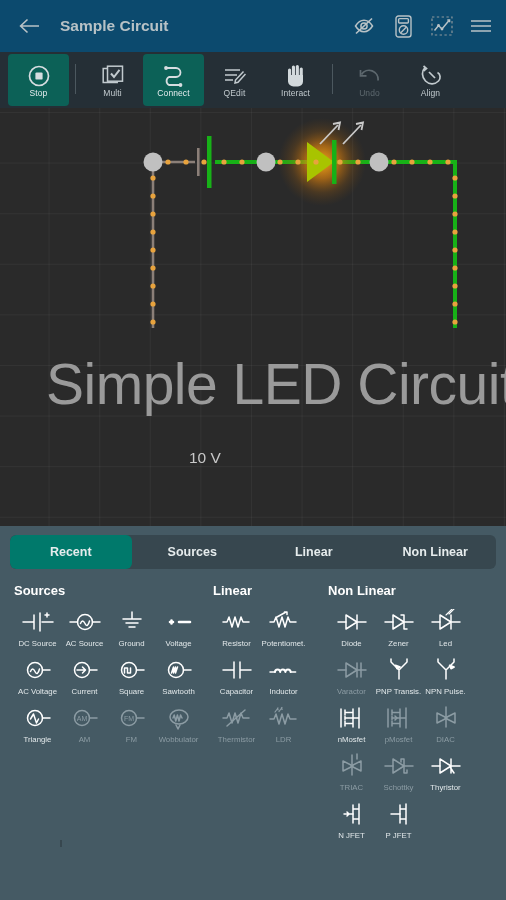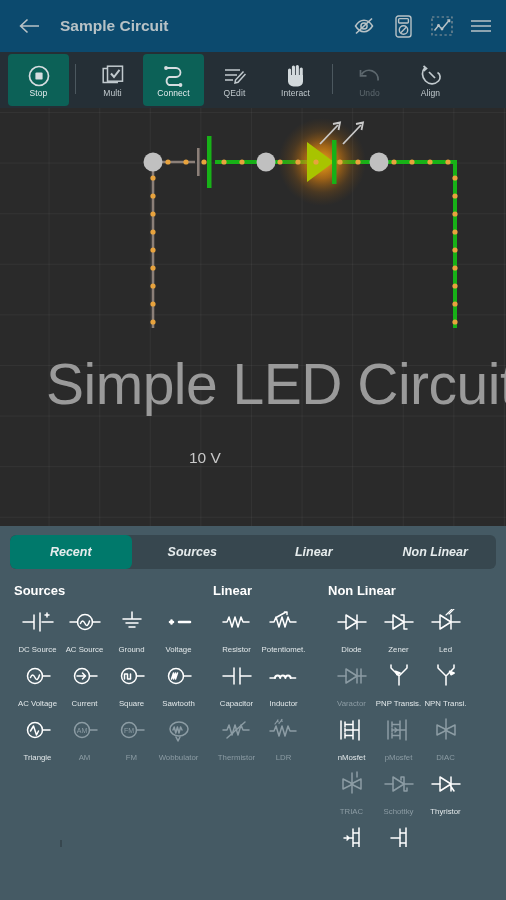--- a/index.html
+++ b/index.html
@@ -62,21 +62,21 @@
   .canvas .bigtitle {
     position: absolute; left: 46px; top: 243px;
     font-size: 57px; color: #9a9a9a; white-space: nowrap; letter-spacing: -.5px;
   }
   .canvas .vlabel {
     position: absolute; left: 189px; top: 341px;
     font-size: 15.5px; color: #c8c8c8;
   }
 
   
-  .tabwrap { background: #455a64; padding: 9px 10px 6px; font-style: italic; }
+  .tabwrap { background: #455a64; padding: 9px 10px 6px; }
   .tabs {
     display: flex; background: #37474f; border-radius: 6px; overflow: hidden; height: 34px;
   }
   .tab {
     flex: 1; display:flex; align-items:center; justify-content:center;
     font-size: 12.5px; color: #e6eced; font-weight: bold; cursor: pointer;
     white-space: nowrap;
   }
   .tab.sel { background: #00796b; border-radius: 6px; }
 
@@ -89,21 +89,21 @@
   .group.sources { width: 213px; padding-left: 14px; }
   .group.linear  { width: 115px; }
   .group.nonlinear { width: 185px; }
   .ghead { font-size: 13px; color: #ffffff; font-weight: bold; margin-bottom: 8px; }
   .grid { display: flex; flex-wrap: wrap; }
   .cell {
     width: 47px; margin-bottom: 6px;
     display: flex; flex-direction: column; align-items: center; cursor: pointer;
   }
   .cell .ci { height: 32px; display: flex; align-items: center; justify-content: center; }
-  .cell .cn { font-size: 7.8px; color: #e2e8ea; white-space: nowrap; margin-top: 7px; }
+  .cell .cn { font-size: 7.8px; color: #e2e8ea; white-space: nowrap; margin-top: 1px; }
   .cell.dim .cn { color: #8c9ca4; }
   .scrollhint {
     position: absolute; left: 60px; bottom: 0; width: 2px; height: 7px; background: #37474f;
   }
   svg { display: block; }
 </style>
 </head>
 <body>
 
 <div id="app">
@@ -553,21 +553,21 @@
             </span>
             <span class="cn">PNP Transis.</span>
           </div>
           <div class="cell">
             <span class="ci" style="color: rgb(255, 255, 255);">
               <svg width="34" height="26" viewBox="0 0 34 26" fill="none" stroke="currentColor" stroke-width="1.5" stroke-linecap="round" stroke-linejoin="round">
                 <path d="M17 22V13M17 13L9 5M17 13l8-8M9 5V2M25 5V2"></path>
                 <path d="M20.5 8.2l1.5 3.6 3.2-1.8z" fill="currentColor"></path>
               </svg>
             </span>
-            <span class="cn">NPN Transi.</span>
+            <span class="cn">NPN Pulse.</span>
           </div>
           <div class="cell">
             <span class="ci" style="color: rgb(255, 255, 255);">
               <svg width="34" height="26" viewBox="0 0 34 26" fill="none" stroke="currentColor" stroke-width="1.5" stroke-linecap="round" stroke-linejoin="round">
                 <path d="M6 4v18M10 5v5M10 11.5v3M10 16v5M10 7.5h8M10 13h8M10 18.5h8M18 4v18M24 13h-6M24 3v20"></path>
               </svg>
             </span>
             <span class="cn">nMosfet</span>
           </div>
           <div class="cell dim">

